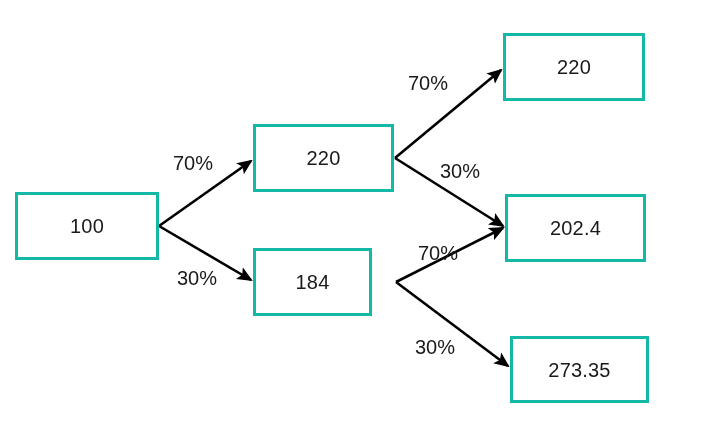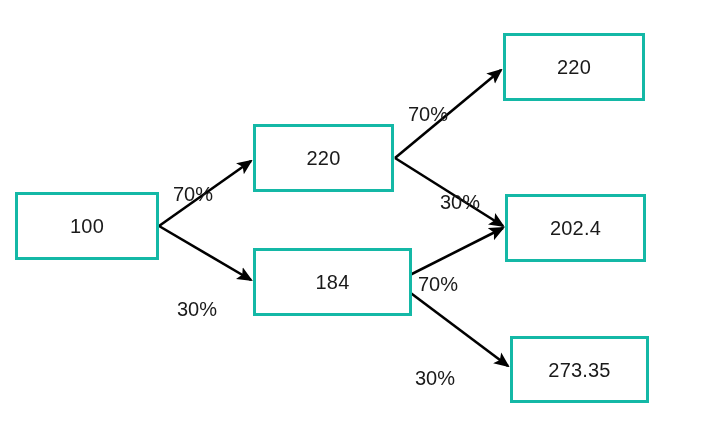--- a/index.html
+++ b/index.html
@@ -43,21 +43,20 @@
     white-space: nowrap;
   }
   .edge-label {
     position: absolute;
     font-family: "Liberation Sans", sans-serif;
     font-size: 20px;
     color: #1a1a1a;
     line-height: 1;
     white-space: nowrap;
     z-index: 3;
-    margin-top: 31px;
   }
   .edge-label.on-line {
     z-index: 1;
   }
 </style>
 </head>
 <body>
 
 <div id="canvas">
 
@@ -77,21 +76,21 @@
       </g>
   </svg>
 
   <div id="node-layer">
       <div class="node-box" style="left: 15px; top: 192px; width: 144px; height: 68px;">
         <span class="node-label">100</span>
       </div>
       <div class="node-box" style="left: 253px; top: 124px; width: 141px; height: 68px;">
         <span class="node-label">220</span>
       </div>
-      <div class="node-box" style="left: 253px; top: 248px; width: 159px; height: 68px;">
+      <div class="node-box" style="left: 253px; top: 248px; width: 119px; height: 68px;">
         <span class="node-label">184</span>
       </div>
       <div class="node-box" style="left: 503px; top: 33px; width: 142px; height: 68px;">
         <span class="node-label">220</span>
       </div>
       <div class="node-box" style="left: 505px; top: 194px; width: 141px; height: 68px;">
         <span class="node-label">202.4</span>
       </div>
       <div class="node-box" style="left: 510px; top: 336px; width: 139px; height: 67px;">
         <span class="node-label">273.35</span>

